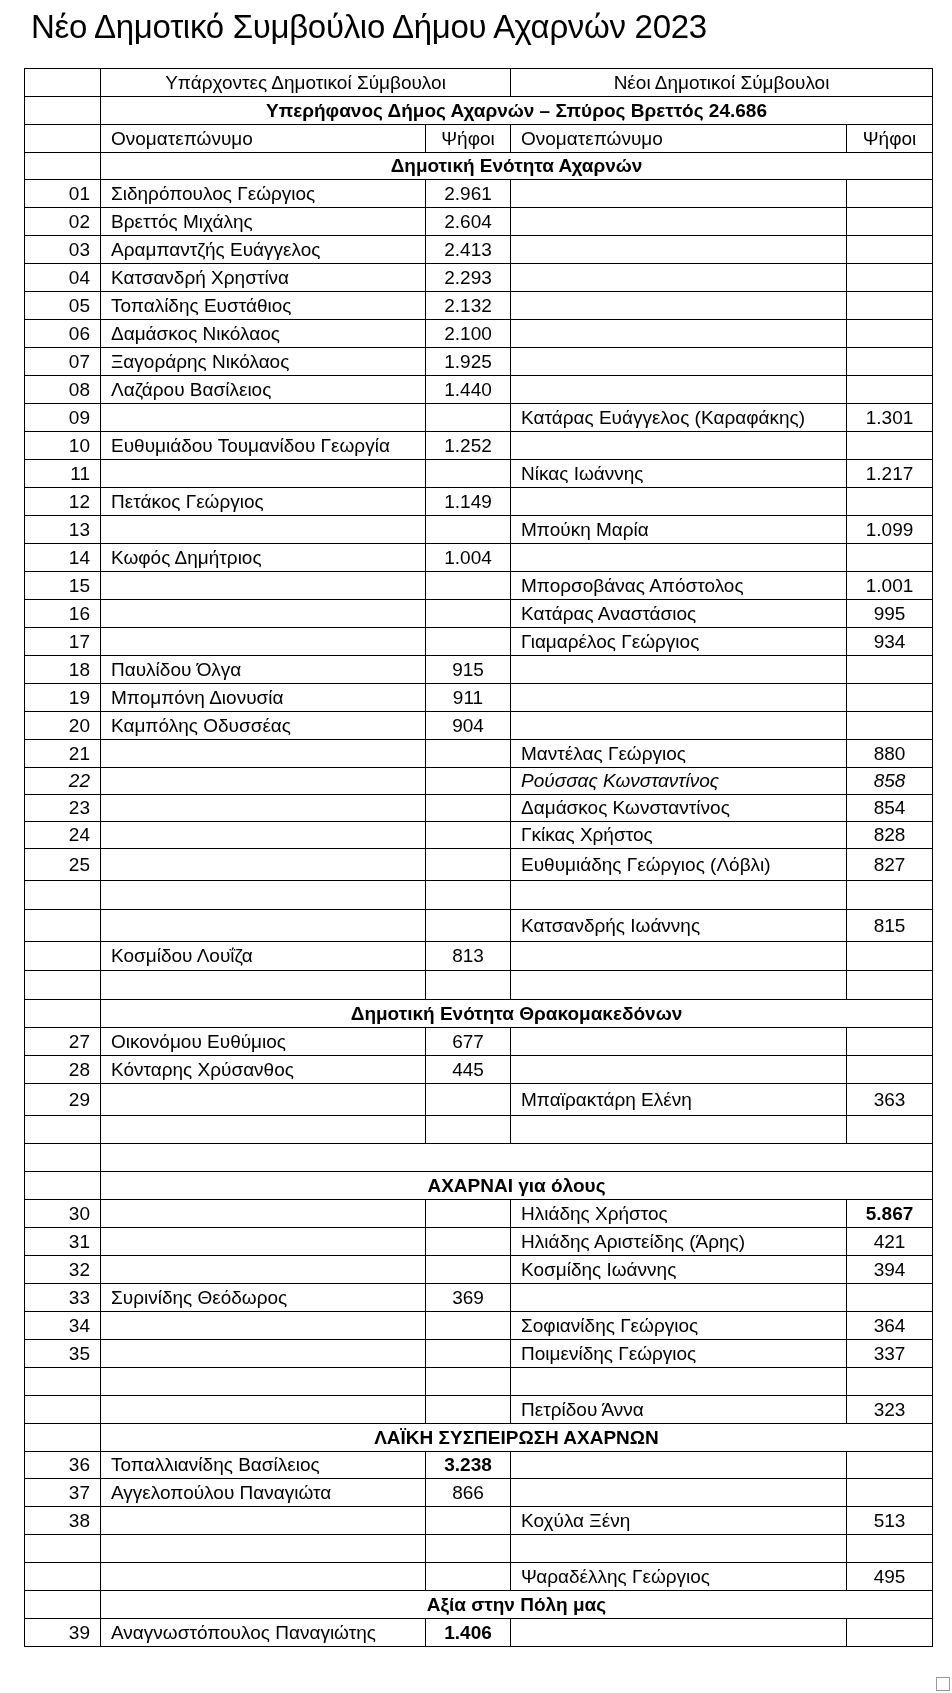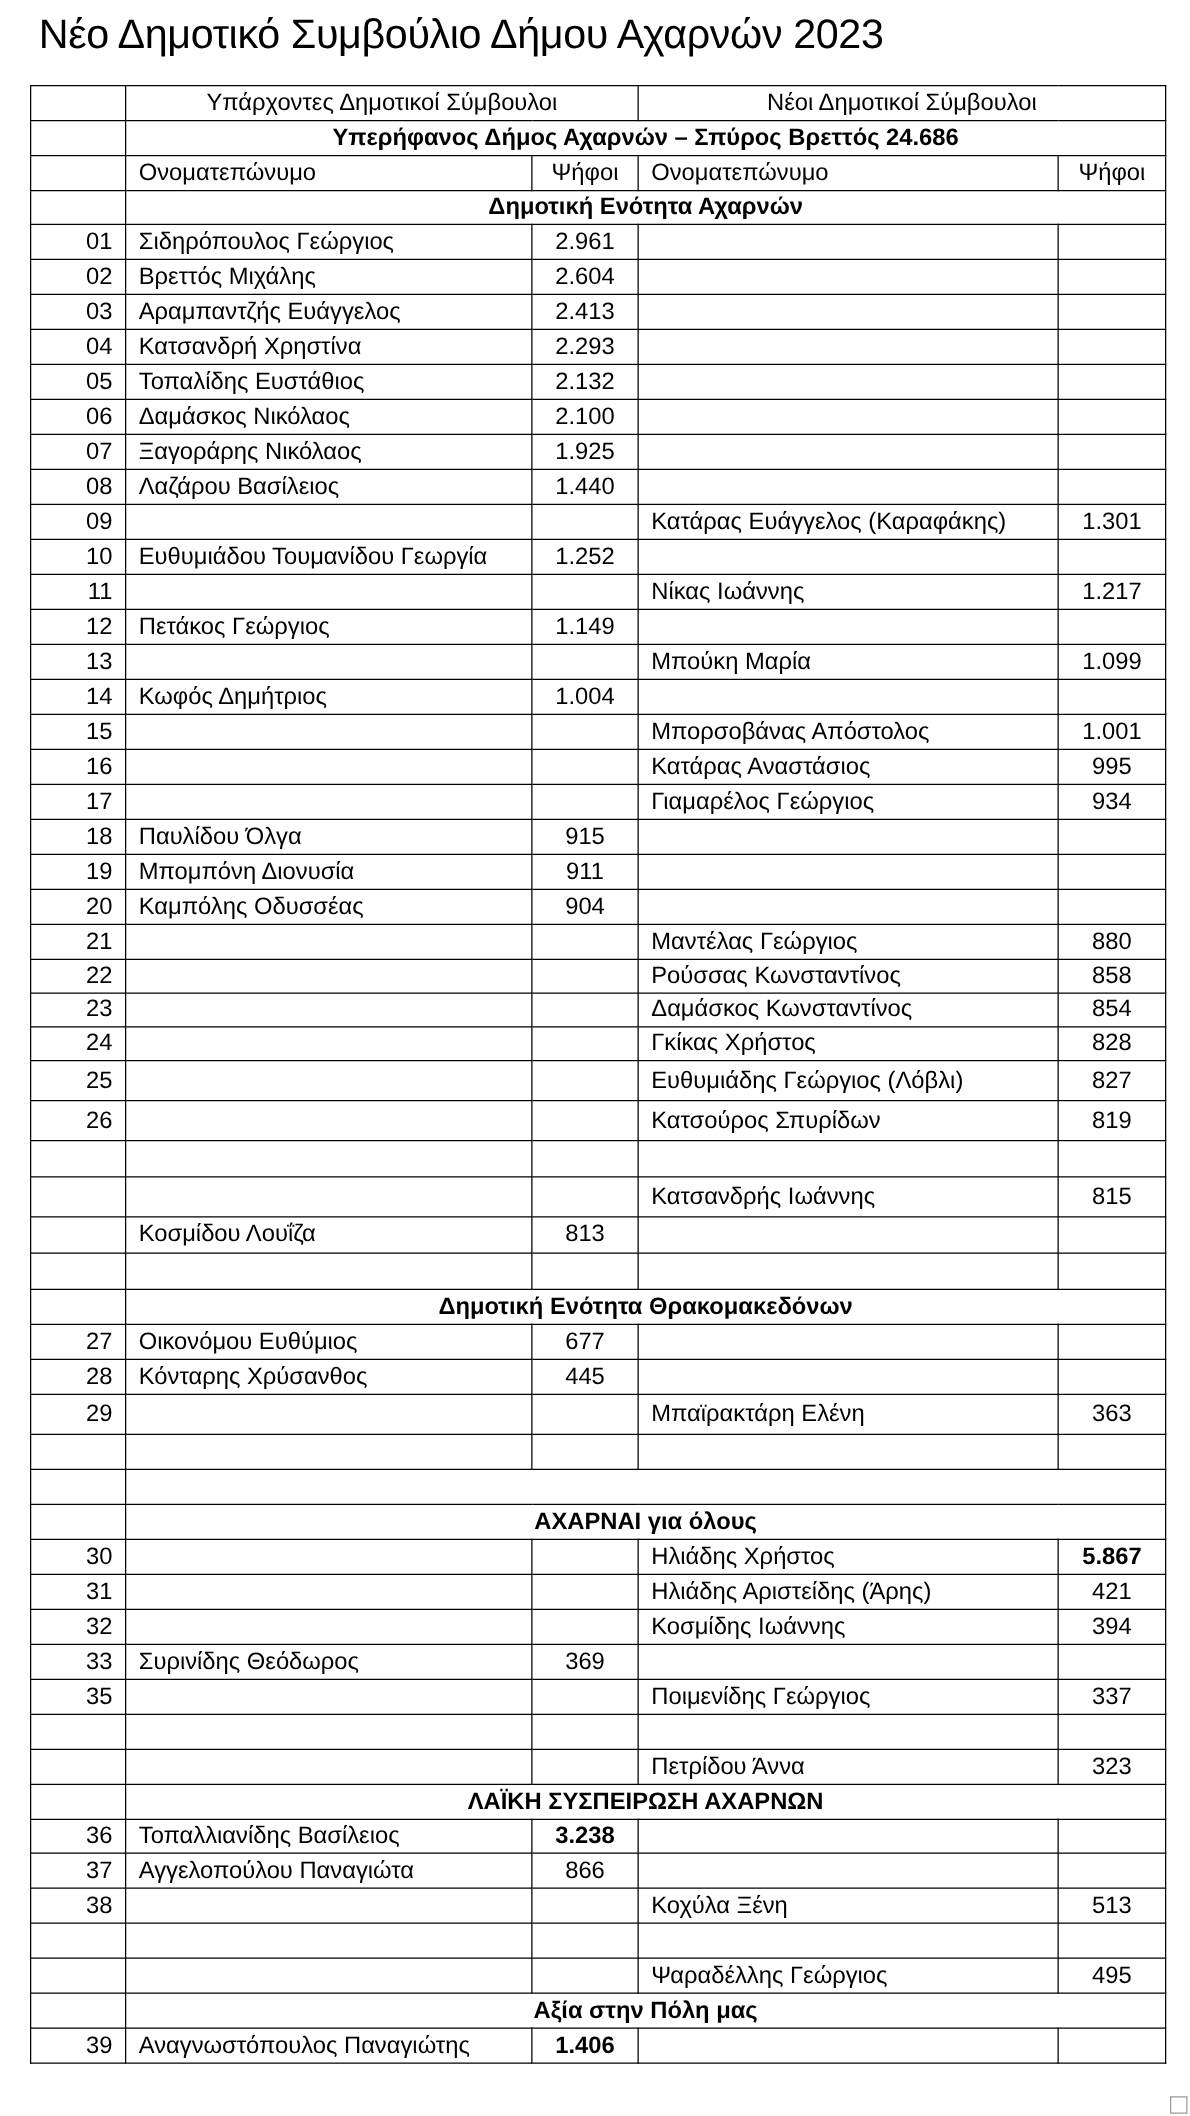--- a/index.html
+++ b/index.html
@@ -195,21 +195,21 @@
         <td></td>
         <td class="vote"></td>
       </tr>
       <tr style="height: 28px;">
         <td class="num">21</td>
         <td></td>
         <td class="vote"></td>
         <td>Μαντέλας Γεώργιος</td>
         <td class="vote">880</td>
       </tr>
-      <tr style="height: 27px;">
+      <tr style="height: 27px; font-style: italic;">
         <td class="num">22</td>
         <td></td>
         <td class="vote"></td>
         <td>Ρούσσας Κωνσταντίνος</td>
         <td class="vote">858</td>
       </tr>
       <tr style="height: 27px;">
         <td class="num">23</td>
         <td></td>
         <td class="vote"></td>
@@ -222,27 +222,20 @@
         <td class="vote"></td>
         <td>Γκίκας Χρήστος</td>
         <td class="vote">828</td>
       </tr>
       <tr style="height: 32px;">
         <td class="num">25</td>
         <td></td>
         <td class="vote"></td>
         <td>Ευθυμιάδης Γεώργιος (Λόβλι)</td>
         <td class="vote">827</td>
-      </tr>
-      <tr style="height: 32px;">
-        <td class="num">26</td>
-        <td></td>
-        <td class="vote"></td>
-        <td>Κατσούρος Σπυρίδων</td>
-        <td class="vote">819</td>
       </tr>
       <tr style="height: 29px;">
         <td class="num"></td>
         <td></td>
         <td class="vote"></td>
         <td></td>
         <td class="vote"></td>
       </tr>
       <tr style="height: 32px;">
         <td class="num"></td>
@@ -325,20 +318,27 @@
         <td class="vote"></td>
         <td>Κοσμίδης Ιωάννης</td>
         <td class="vote">394</td>
       </tr>
       <tr style="height: 28px;">
         <td class="num">33</td>
         <td>Συρινίδης Θεόδωρος</td>
         <td class="vote">369</td>
         <td></td>
         <td class="vote"></td>
+      </tr>
+      <tr style="height: 28px;">
+        <td class="num">34</td>
+        <td></td>
+        <td class="vote"></td>
+        <td>Σοφιανίδης Γεώργιος</td>
+        <td class="vote">364</td>
       </tr>
       <tr style="height: 28px;">
         <td class="num">35</td>
         <td></td>
         <td class="vote"></td>
         <td>Ποιμενίδης Γεώργιος</td>
         <td class="vote">337</td>
       </tr>
       <tr style="height: 28px;">
         <td class="num"></td>

